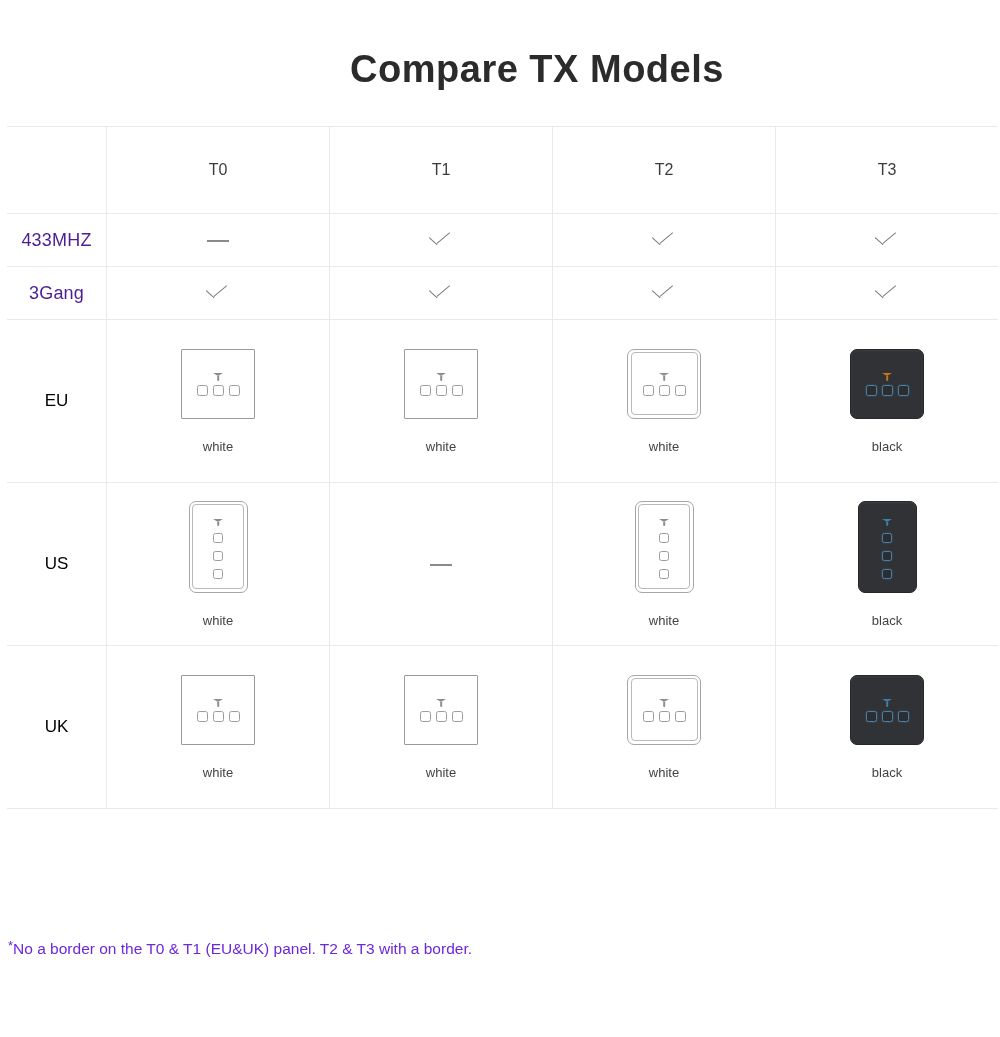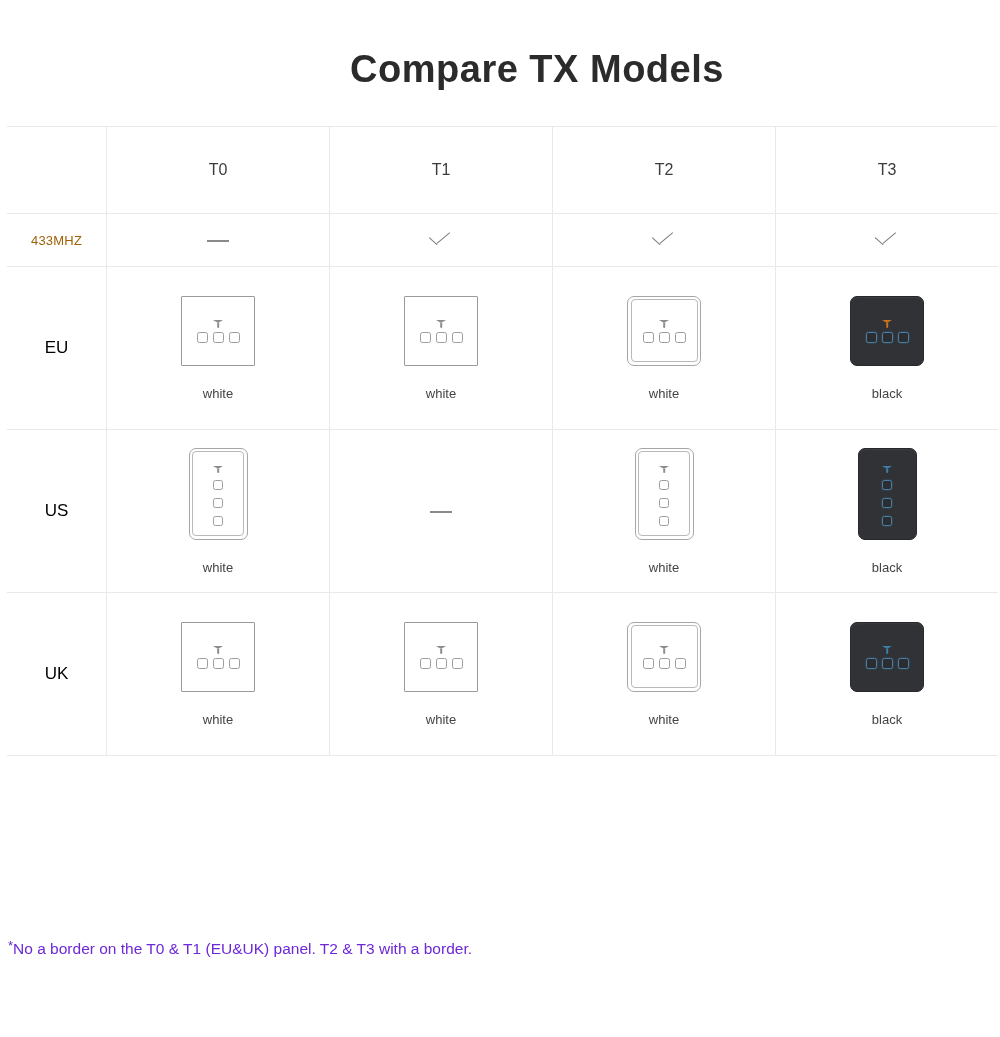--- a/index.html
+++ b/index.html
@@ -66,22 +66,22 @@
     height: 86px;
     font-size: 16px;
     color: #3c3c3c;
   }
   .hdr-row th.col-label { border-right: 1px solid #e9e9e9; }
 
   .feat-row td {
     height: 52px;
   }
   .rowlabel {
-    font-size: 13px;
-    color: #a16207;
+    font-size: 18px;
+    color: #4c1d95;
     letter-spacing: 0.2px;
   }
   .region-label {
     font-size: 17px;
     color: #000000;
   }
 
   
   .check {
     display: inline-block;
@@ -282,20 +282,27 @@
     </thead>
     <tbody>
 
     <tr class="feat-row">
           <td class="col-label rowlabel">433MHZ</td>
           <td class="col-model"><span class="dash"></span></td>
           <td class="col-model"><span class="check"></span></td>
           <td class="col-model"><span class="check"></span></td>
           <td class="col-model"><span class="check"></span></td>
         </tr>
+        <tr class="feat-row">
+          <td class="col-label rowlabel">3Gang</td>
+          <td class="col-model"><span class="check"></span></td>
+          <td class="col-model"><span class="check"></span></td>
+          <td class="col-model"><span class="check"></span></td>
+          <td class="col-model"><span class="check"></span></td>
+        </tr>
         <tr class="panel-row">
           <td class="col-label region-label">EU</td>
           <td class="col-model">
             <div class="panel-wrap">
               <div class="device sq white-plain">
                 <div class="face">
                   <span class="wifi w-gray">
                     <i></i>
                     <b></b>
                   </span>

